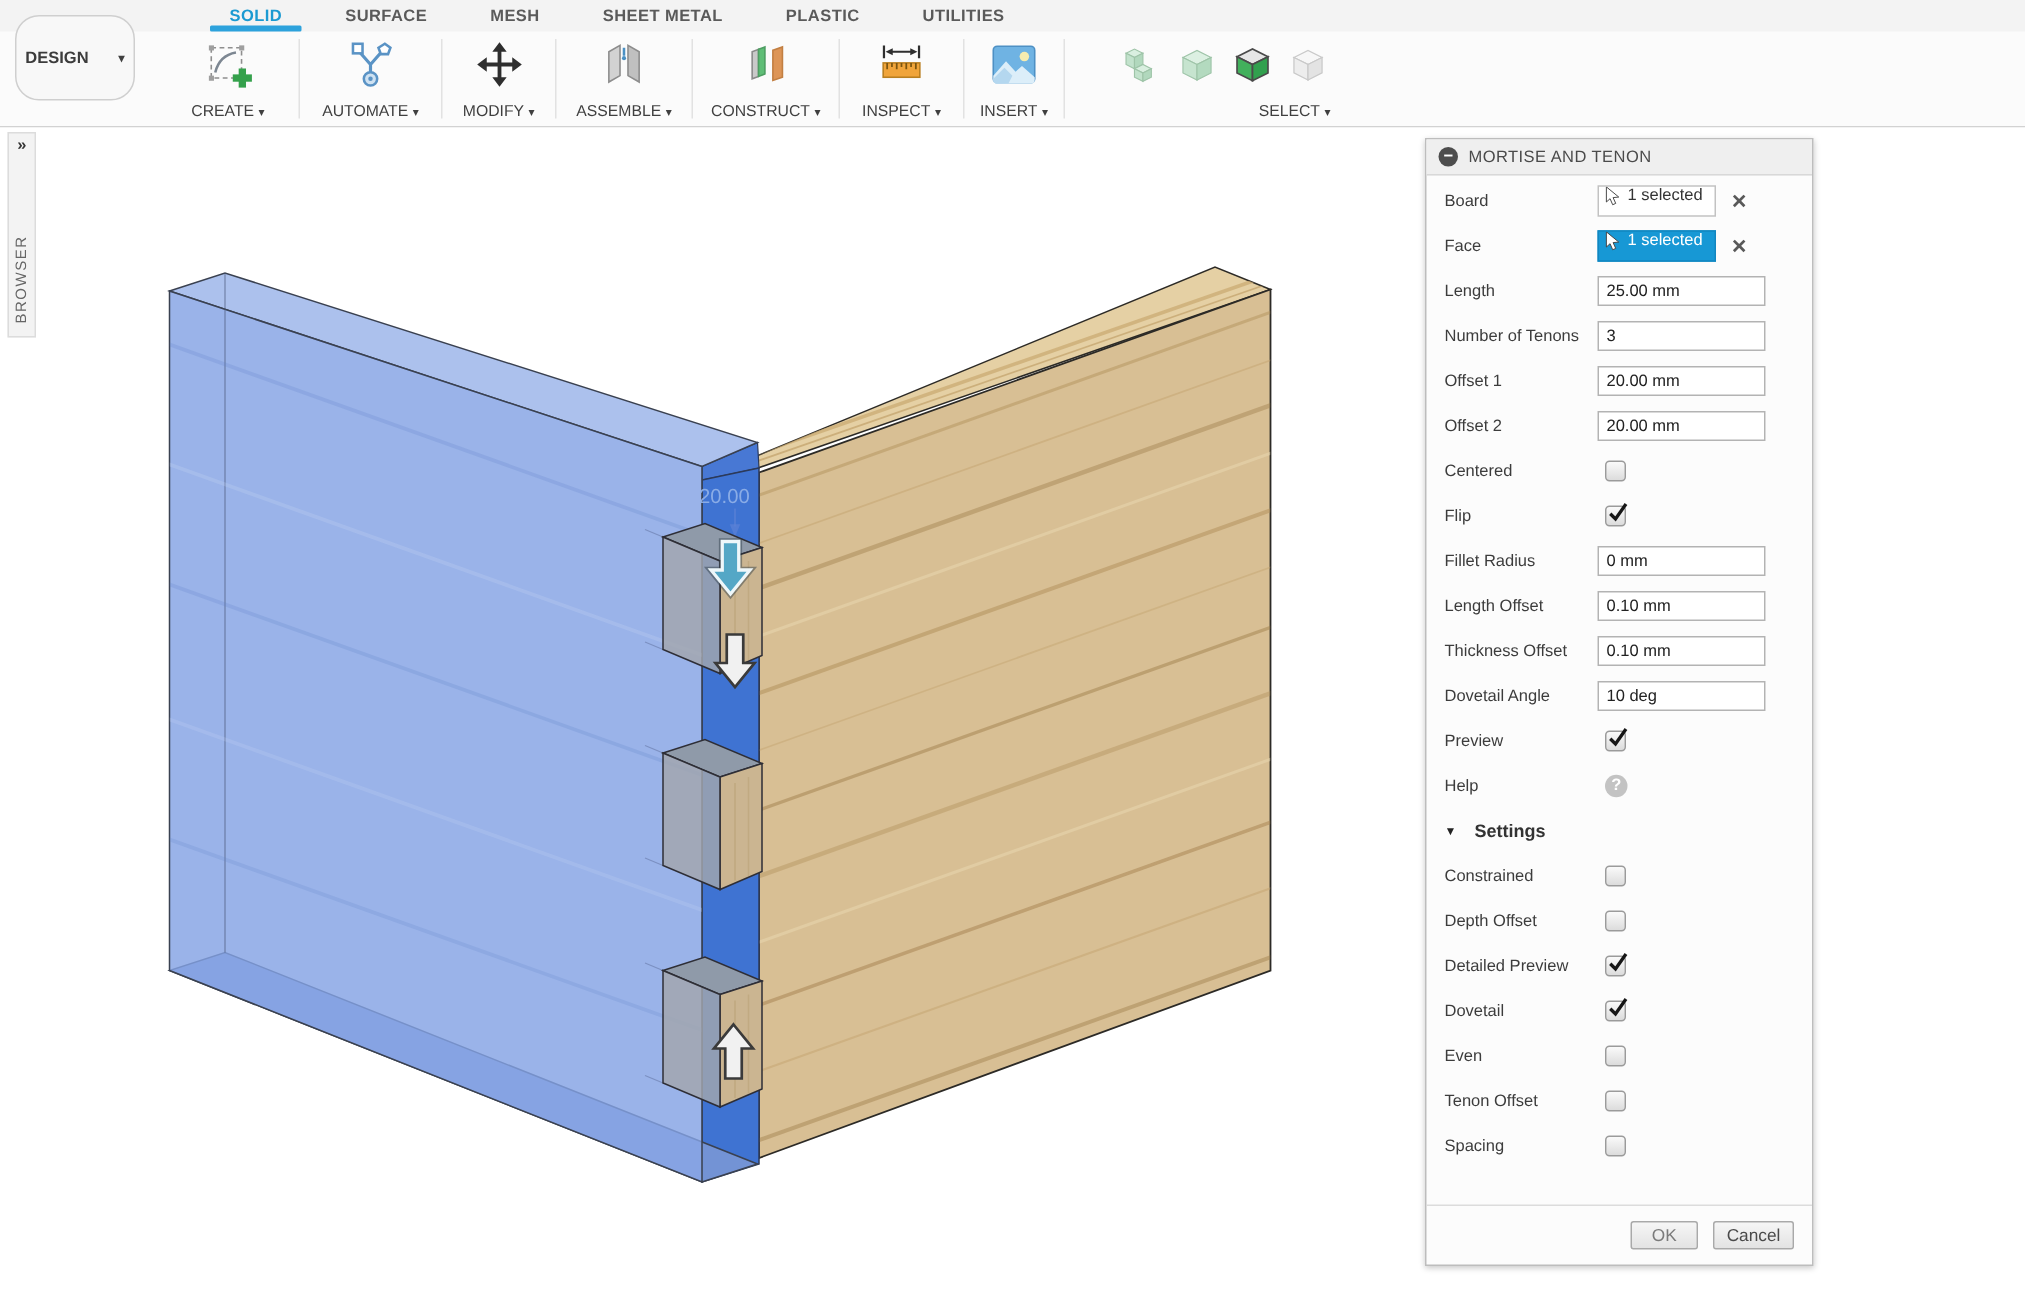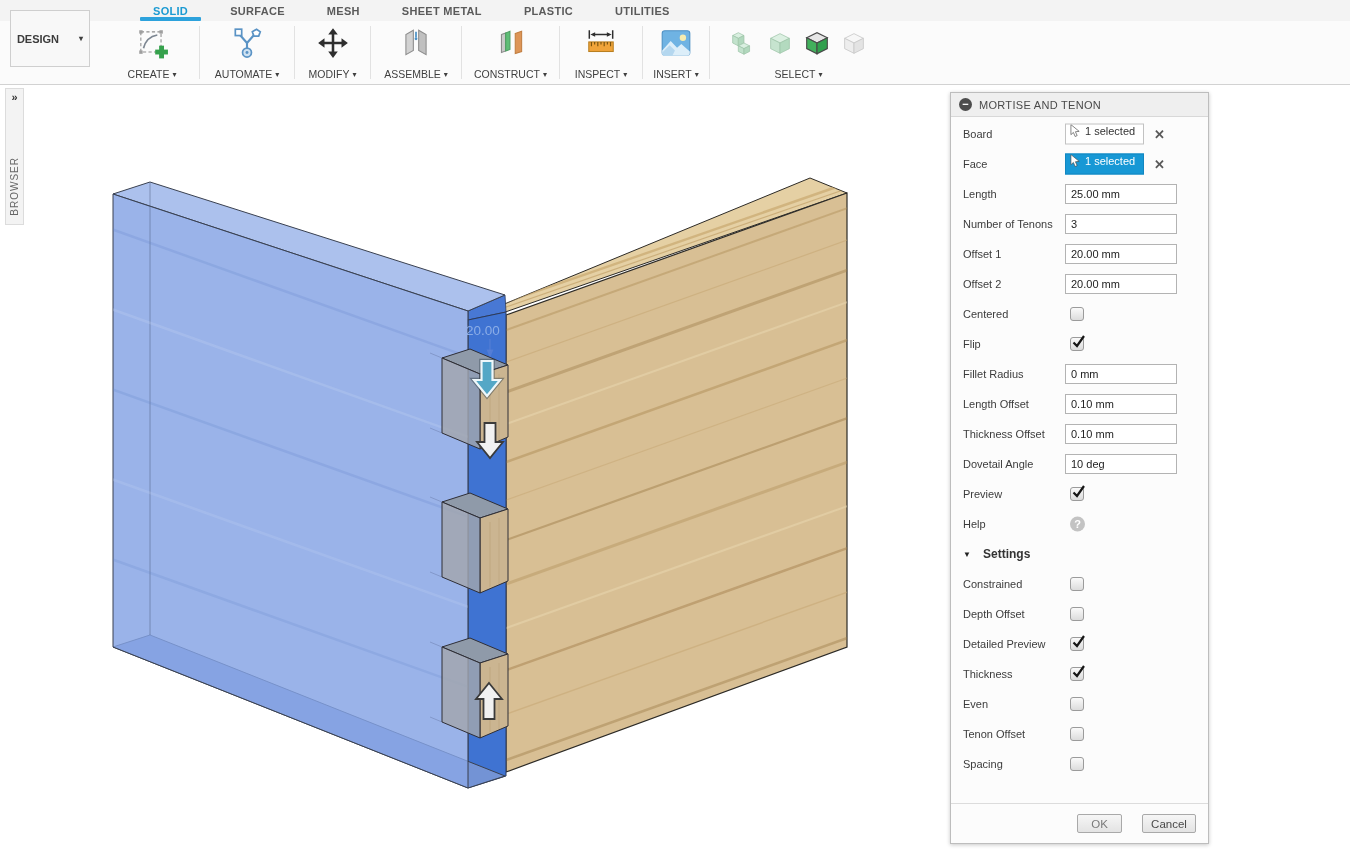--- a/index.html
+++ b/index.html
@@ -10,21 +10,21 @@
   #header { position:absolute; left:0; top:0; width:1350px; height:85px;
     background:#fbfbfb; border-bottom:1px solid #d2d2d2; }
   #tabs-row { position:absolute; left:0; top:0; width:100%; height:21px;
     background:#f3f3f3; display:flex; align-items:stretch; padding-left:132px; }
   .tab { position:relative; display:flex; align-items:center; padding:0 21px;
     font-size:11px; font-weight:bold; color:#5a5a5a; letter-spacing:.3px; cursor:default; }
   .tab.active { color:#1b9ad2; }
   .tab.active::after { content:""; position:absolute; left:8px; right:8px; bottom:0;
     height:4px; background:#2da2dc; border-radius:1px; }
   #design-btn { position:absolute; left:10px; top:10px; width:80px; height:57px;
-    background:#f8f8f8; border:1px solid #cfcfcf; border-radius:0;
+    background:#f8f8f8; border:1px solid #cfcfcf; border-radius:16px;
     display:flex; align-items:center; justify-content:center; gap:20px;
     font-size:11px; font-weight:bold; color:#3c3c3c; }
   #toolbar-groups { position:absolute; left:105px; top:21px; height:63px;
     display:flex; align-items:stretch; }
   .tgroup { display:flex; flex-direction:column; align-items:center; }
   .tgroup .icons { display:flex; gap:7px; margin-top:3px; height:38px; align-items:center; }
   .tgroup .glabel { margin-top:auto; margin-bottom:4px; font-size:10.5px; color:#3f3f3f;
     display:flex; align-items:center; gap:3px; white-space:nowrap; }
   .caret { font-size:8px; color:#3f3f3f; }
   .tsep { width:1px; background:#e2e2e2; margin:5px 0; }
@@ -73,21 +73,21 @@
     font-size:11px; font-weight:bold; text-align:center; line-height:15px; }
   .drow.section { }
   .drow.section .tri { position:absolute; left:12px; top:50%; transform:translateY(-50%);
     font-size:8px; color:#222; }
   .drow.section .dlabel { left:32px; font-weight:bold; font-size:12px; color:#333; }
   #dlg-footer { position:absolute; left:0; right:0; bottom:0; height:40px;
     border-top:1px solid #dcdcdc; display:flex; align-items:center;
     justify-content:flex-end; gap:10px; padding-right:12px; }
   .dbtn { height:19px; border:1px solid #a9a9a9; border-radius:2px;
     background:linear-gradient(#f6f6f6,#e3e3e3); font-size:11.5px; color:#4a4a4a;
-    display:flex; align-items:center; justify-content:center;margin-left:10px; }
+    display:flex; align-items:center; justify-content:center; }
   #ok-btn { width:45px; color:#7a7a7a; }
   #cancel-btn { width:54px; }
 </style>
 </head>
 <body>
 
 <div id="header">
   <div id="tabs-row">
       <div class="tab active">SOLID</div>
       <div class="tab">SURFACE</div>
@@ -223,21 +223,21 @@
               <path d="M3 25 L10 18 L15 23 L12.5 27.9 L5.5 28 A2.5 2.5 0 0 1 3 25.5 Z" fill="#b4d7ef"></path>
             </svg>
           </span>
         </div>
         <div class="glabel">
           <span>INSERT</span>
           <span class="caret">▾</span>
         </div>
       </div>
       <div class="tsep"></div>
-      <div class="tgroup" style="width: 177px;">
+      <div class="tgroup" style="width: 177px; align-items: flex-end;">
         <div class="icons">
           <span class="ticon">
             <svg width="30" height="34" viewBox="0 0 32 32">
               <g stroke="#9ec4a8" stroke-width="0.8">
                 <path d="M5 8 L11 5 L17 8 L11 11 Z" fill="#d9efe0"></path>
                 <path d="M5 8 L11 11 L11 19 L5 16 Z" fill="#c2e2cc"></path>
                 <path d="M11 11 L17 8 L17 16 L11 19 Z" fill="#b1d8bd"></path>
                 <path d="M11 19 L17 16 L23 19 L17 22 Z" fill="#d9efe0"></path>
                 <path d="M11 19 L17 22 L17 28 L11 25 Z" fill="#c2e2cc"></path>
                 <path d="M17 22 L23 19 L23 25 L17 28 Z" fill="#b1d8bd"></path>
@@ -484,21 +484,21 @@
         </div>
         <div class="drow">
           <span class="dlabel">Detailed Preview</span>
           <div class="cbox">
             <svg width="16" height="16" viewBox="0 0 16 16">
               <path d="M2.5 7.5 L6 11 L13 1" fill="none" stroke="#161616" stroke-width="2.2"></path>
             </svg>
           </div>
         </div>
         <div class="drow">
-          <span class="dlabel">Thickness</span>
+          <span class="dlabel">Dovetail</span>
           <div class="cbox">
             <svg width="16" height="16" viewBox="0 0 16 16">
               <path d="M2.5 7.5 L6 11 L13 1" fill="none" stroke="#161616" stroke-width="2.2"></path>
             </svg>
           </div>
         </div>
         <div class="drow">
           <span class="dlabel">Even</span>
           <div class="cbox"></div>
         </div>

